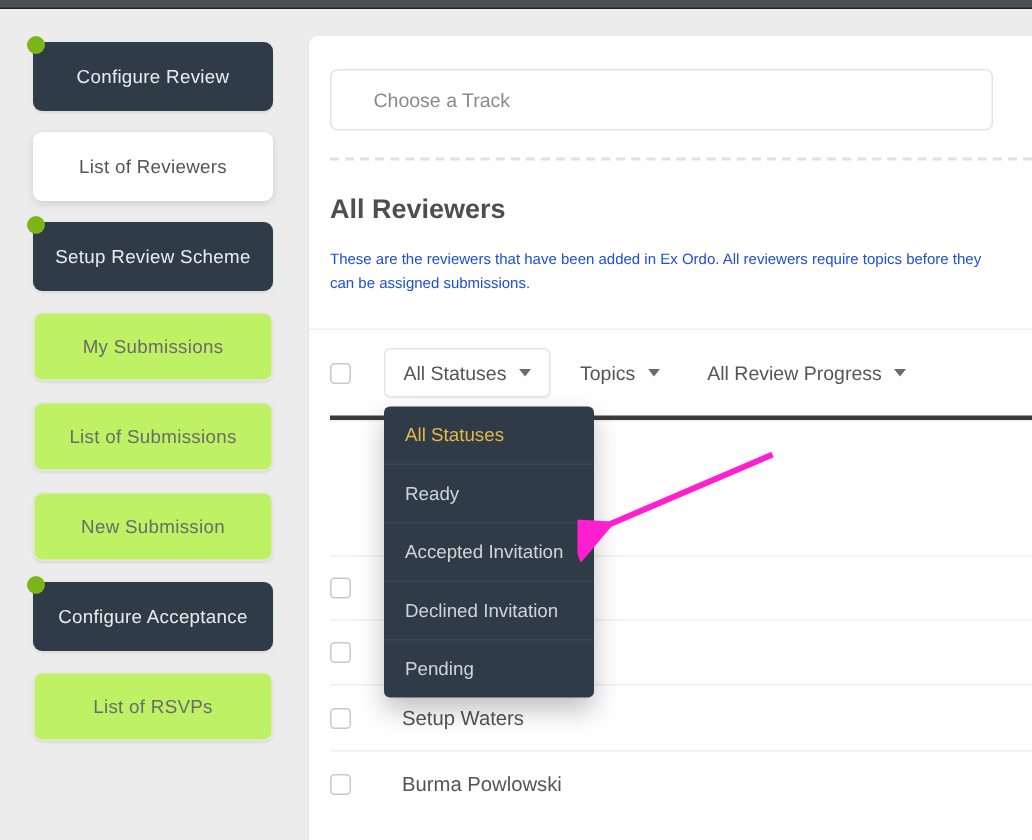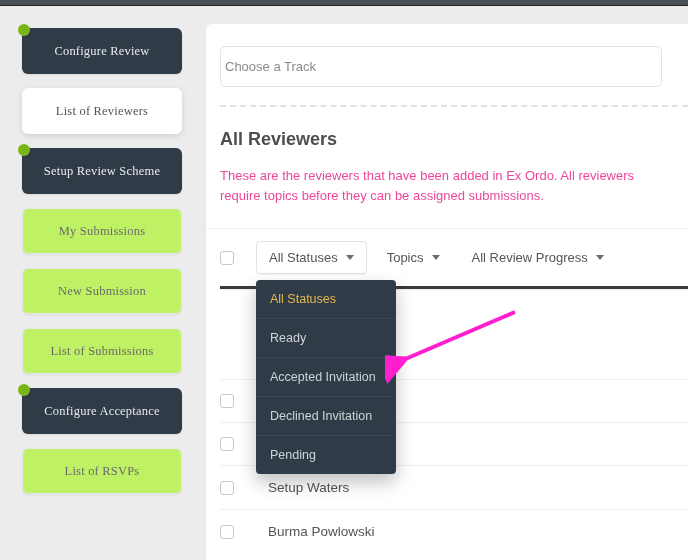--- a/index.html
+++ b/index.html
@@ -1,32 +1,32 @@
 <!DOCTYPE html>
 <html><head>
 <meta charset="utf-8">
 <style>
   * { box-sizing: border-box; margin: 0; padding: 0; }
   html, body { width: 688px; height: 560px; overflow: hidden; font-family: -apple-system, "Segoe UI", Arial, sans-serif; background: #ececec; color: #555; }
   .topbar { height: 6px; background: #495057; border-bottom: 1px solid #222; }
   .page { display: flex; height: 554px; }
   .sidebar { width: 188px; padding: 22px 12px 0 22px; display: flex; flex-direction: column; gap: 14px; }
-  .sideblock { position: relative; font-family: Liberation Serif, serif; }
+  .sideblock { position: relative; }
   .sidebtn { width: 160px; min-height: 46px; border-radius: 6px; display: flex; align-items: center; justify-content: center; font-size: 12.5px; letter-spacing: .2px; box-shadow: 0 1px 2px rgba(0,0,0,.08); cursor: pointer; }
   .dark { background: #2f3b46; color: #e9ecef; }
   .light { background: #bef264; color: #6b6b6b; border: 1px solid #e8e8e8; }
   .active { background: #ffffff; color: #555; border: none; box-shadow: 0 2px 6px rgba(0,0,0,.12); text-align: right; }
   .dot { position: absolute; top: -4px; left: -4px; width: 12px; height: 12px; border-radius: 50%; background: #7bb518; }
   .main { flex: 1; padding: 18px 0 0 18px; }
   .panel { background: #ffffff; border-radius: 6px 0 0 0; box-shadow: 0 1px 2px rgba(0,0,0,.08); min-height: 540px; }
   .trackbar { margin: 0 0 0 0; padding: 22px 26px 0 14px; }
-  .trackpill { border: 1px solid #e3e3e3; border-radius: 5px; padding: 12px 4px; color: #8a8a8a; font-size: 13px; }
+  .trackpill { border: 1px solid #e3e3e3; border-radius: 5px; padding: 12px 28px; color: #8a8a8a; font-size: 13px; }
   .dashed { border-top: 2px dashed #e1e1e1; margin: 18px 0 22px 14px; }
   h2 { font-size: 18px; font-weight: 600; color: #4e4e4e; margin: 0 0 16px 14px; }
-  .desc { font-size: 13px; line-height: 1.55; color: #ec4899; margin: 0 24px 22px 14px; }
+  .desc { font-size: 10px; line-height: 1.55; color: #1d4ed8; margin: 0 24px 22px 14px; }
   .filters { display: flex; align-items: center; gap: 8px; padding: 12px 16px 12px 14px; border-top: 1px solid #f0f0f0; }
   .cb { width: 14px; height: 14px; border: 1.5px solid #c8c8c8; border-radius: 3px; margin-right: 14px; cursor: pointer; background: #fff; }
   .pill { position: relative; display: inline-flex; align-items: center; gap: 6px; padding: 8px 12px; font-size: 13px; cursor: pointer; color: #555; }
   .pill.bordered { border: 1px solid #e3e3e3; border-radius: 4px; box-shadow: 0 1px 1px rgba(0,0,0,.04); }
   .chev { width: 0; height: 0; border-left: 4px solid transparent; border-right: 4px solid transparent; border-top: 5px solid #6b6b6b; margin-left: 2px; }
   .thickline { border-top: 3px solid #3b3b3b; margin: 0 0 0 14px; }
   .dropdown { position: absolute; top: 38px; left: -1px; width: 140px; background: #2f3b46; border-radius: 4px; overflow: hidden; box-shadow: 0 8px 18px rgba(0,0,0,.25); z-index: 5; }
   .dropdown .opt { padding: 12px 14px; font-size: 12.5px; color: #cfd4d8; border-top: 1px solid rgba(255,255,255,.06); cursor: pointer; }
   .dropdown .opt:first-child { border-top: none; color: #e4b64b; }
   .rows { margin-left: 14px; }
@@ -59,26 +59,26 @@
           <span>Setup Review Scheme</span>
         </div>
     </div>
     <div class="sideblock">
       <div class="sidebtn light">
           <span>My Submissions</span>
         </div>
     </div>
     <div class="sideblock">
       <div class="sidebtn light">
-          <span>New Submission</span>
+          <span>List of Submissions</span>
         </div>
     </div>
     <div class="sideblock">
       <div class="sidebtn light">
-          <span>List of Submissions</span>
+          <span>New Submission</span>
         </div>
     </div>
     <div class="sideblock">
       <span class="dot"></span>
       <div class="sidebtn dark">
           <span>Configure Acceptance</span>
         </div>
     </div>
     <div class="sideblock">
       <div class="sidebtn light">

